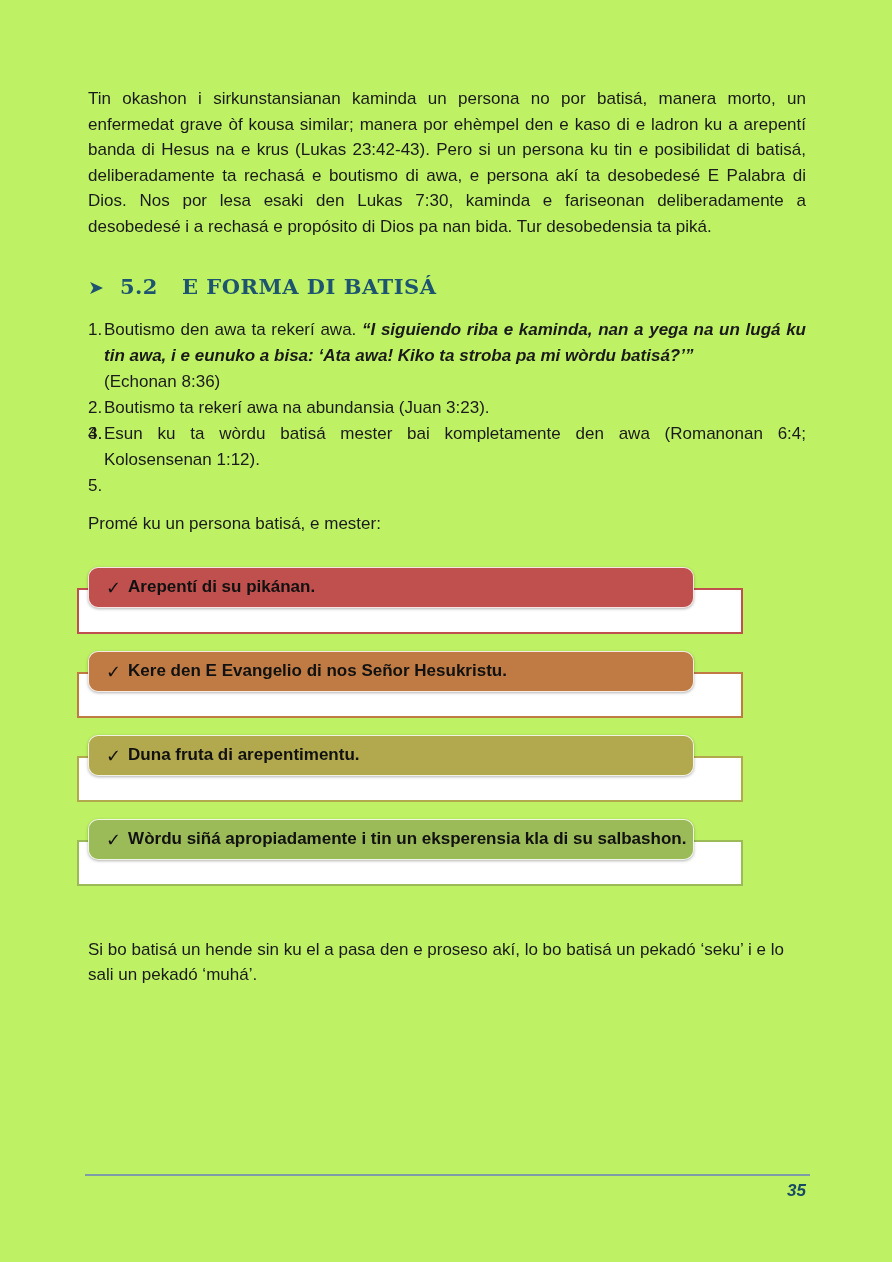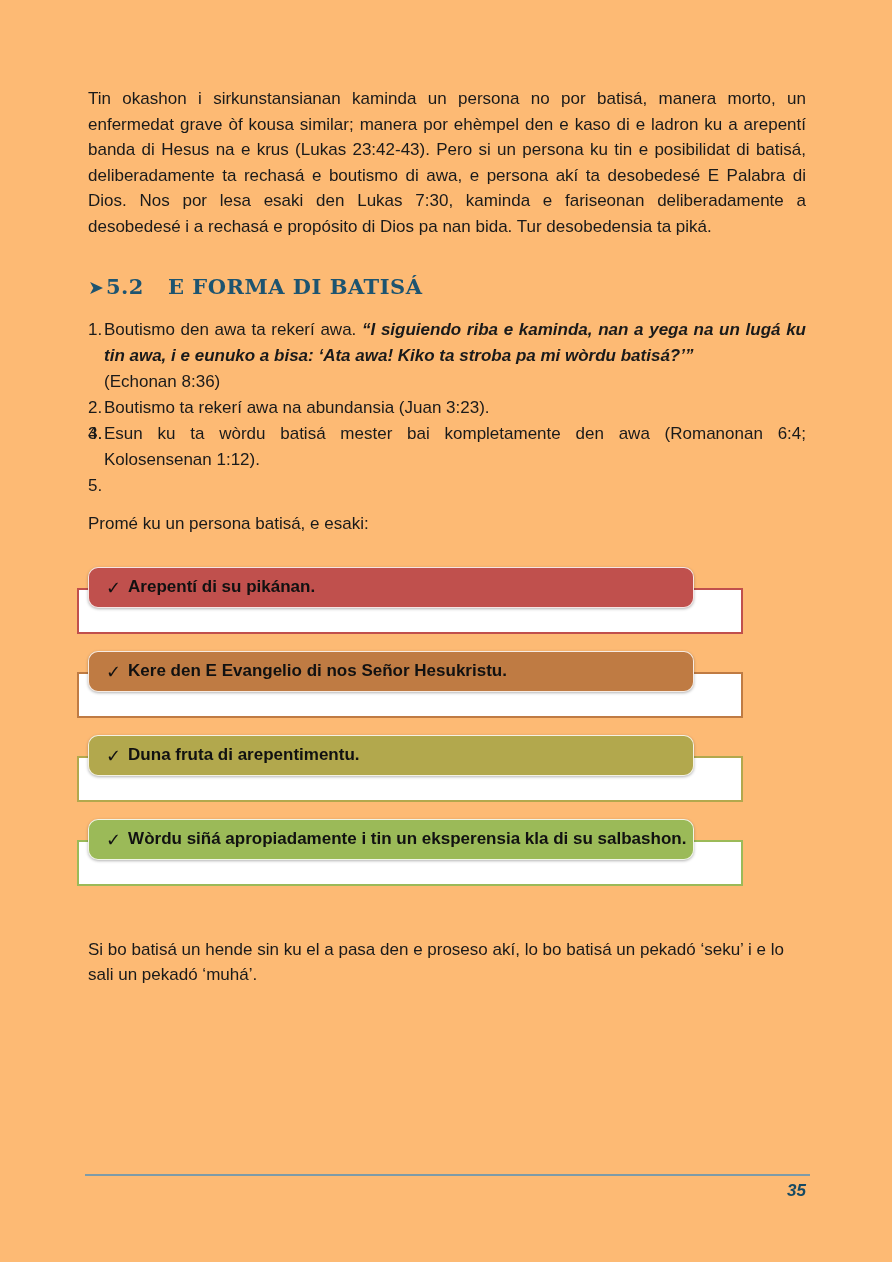--- a/index.html
+++ b/index.html
@@ -1,19 +1,19 @@
 <!DOCTYPE html>
 <html><head>
 <meta charset="utf-8">
 <style>
   html,body { margin:0; padding:0; background:#ffffff; }
   .page {
     position:relative;
     width:892px; height:1262px;
-    background:#fdba74;
+    background:#bef264;
     font-family:"Liberation Sans", sans-serif;
     color:#1a1a1a;
     overflow:hidden;
   }
   .content {
     position:absolute;
     left:88px; top:0;
     width:718px;
     padding-top:86px;
   }
@@ -26,21 +26,21 @@
   .intro { }
   .section-heading {
     margin-top:34px;
     font-family:"DejaVu Serif", serif;
     font-weight:bold;
     font-size:21px;
     line-height:28px;
     letter-spacing:0.5px;
   }
   .section-heading .arrow { font-family:"DejaVu Sans", sans-serif; font-size:19px; letter-spacing:0; }
-  .section-heading .sec-num { margin-left:2px; }
+  .section-heading .sec-num { margin-left:16px; }
   .section-heading .sec-title { margin-left:24px; }
   .beibel { margin-top:33px; }
   .numbered-list { margin-top:16px; }
   .list-item {
     position:relative;
     padding-left:16px;
     font-size:17px;
     line-height:26px;
     text-align:justify;
   }
@@ -136,21 +136,21 @@
       <div class="list-item">
         <span class="num">4.</span><span>Esun ku ta wòrdu batisá mester bai kompletamente den awa (Romanonan 6:4; Kolosensenan 1:12).</span>
       </div>
 
       <div class="list-item">
         <span class="num">5.</span>
       </div>
 
     </div>
 
-    <p class="body-text prome">Promé ku un persona batisá, e esaki:</p>
+    <p class="body-text prome">Promé ku un persona batisá, e mester:</p>
 
     <div class="checklist">
 
       <div class="check-group">
         <div class="check-outline" style="border-color: rgb(192, 80, 77);"></div>
         <div class="check-bar" style="background-color: rgb(192, 80, 77);">
           <span class="check-mark">✓</span>
           <span class="check-label">Arepentí di su pikánan.</span>
         </div>
       </div>

